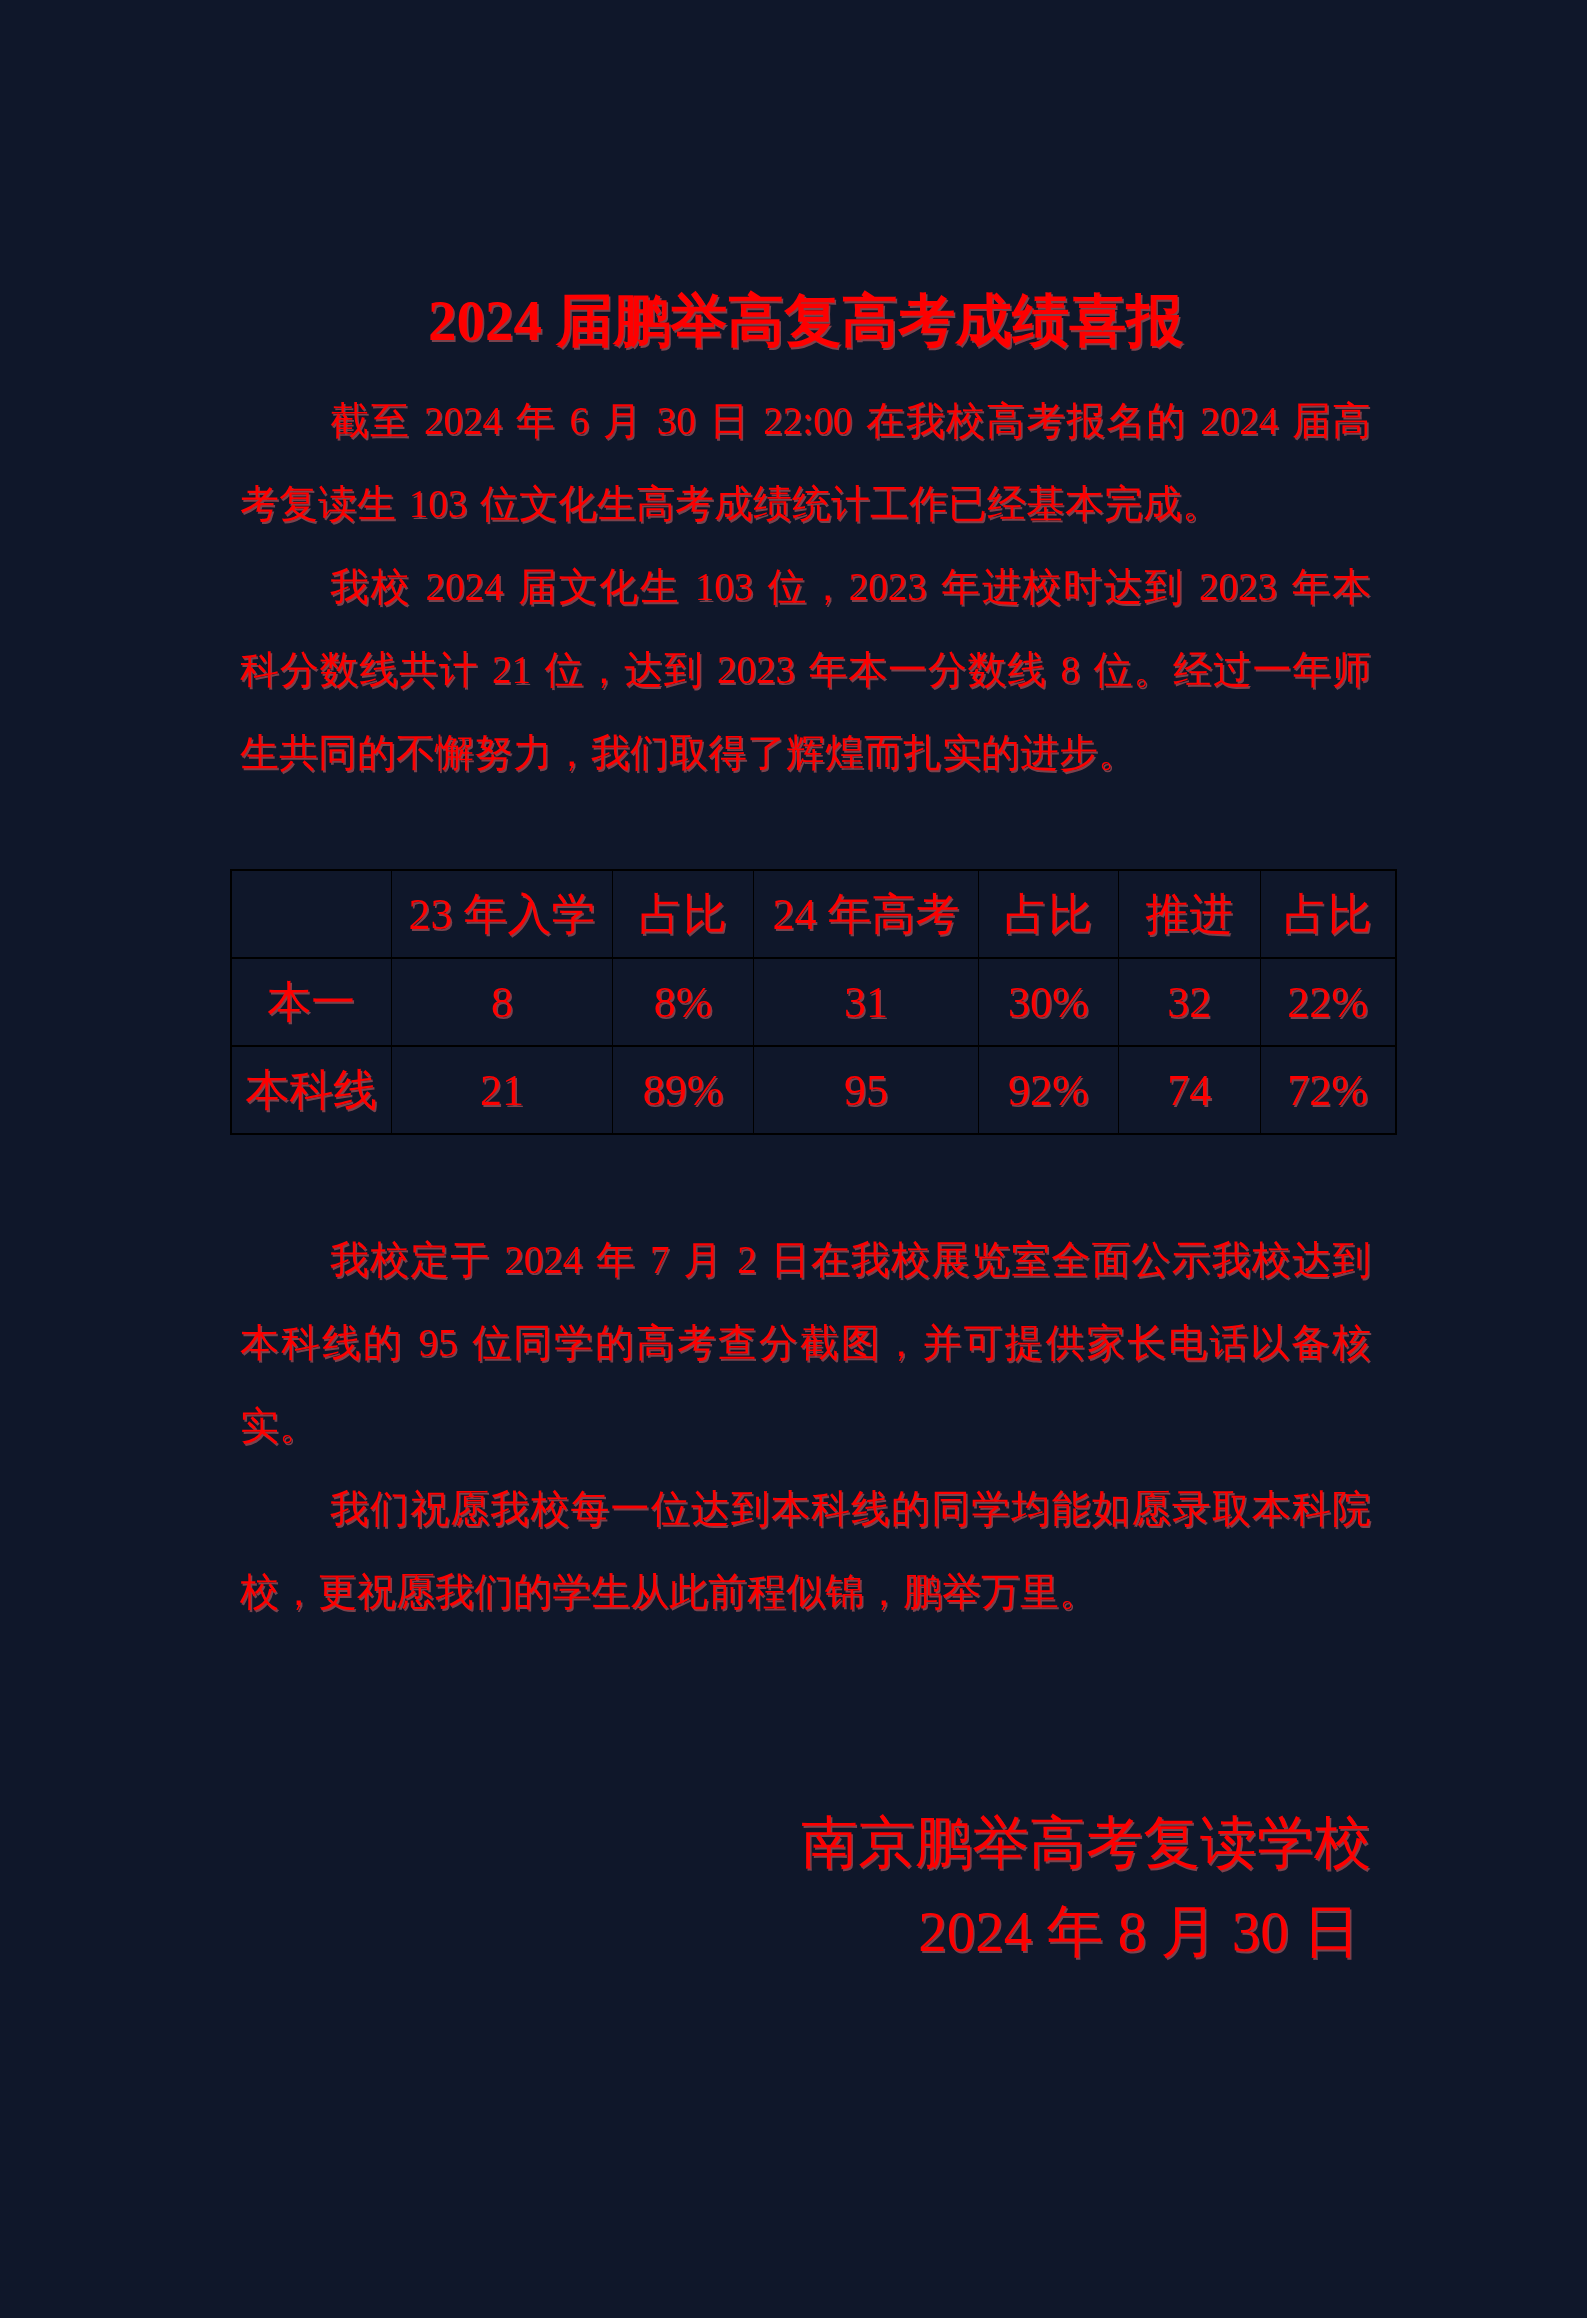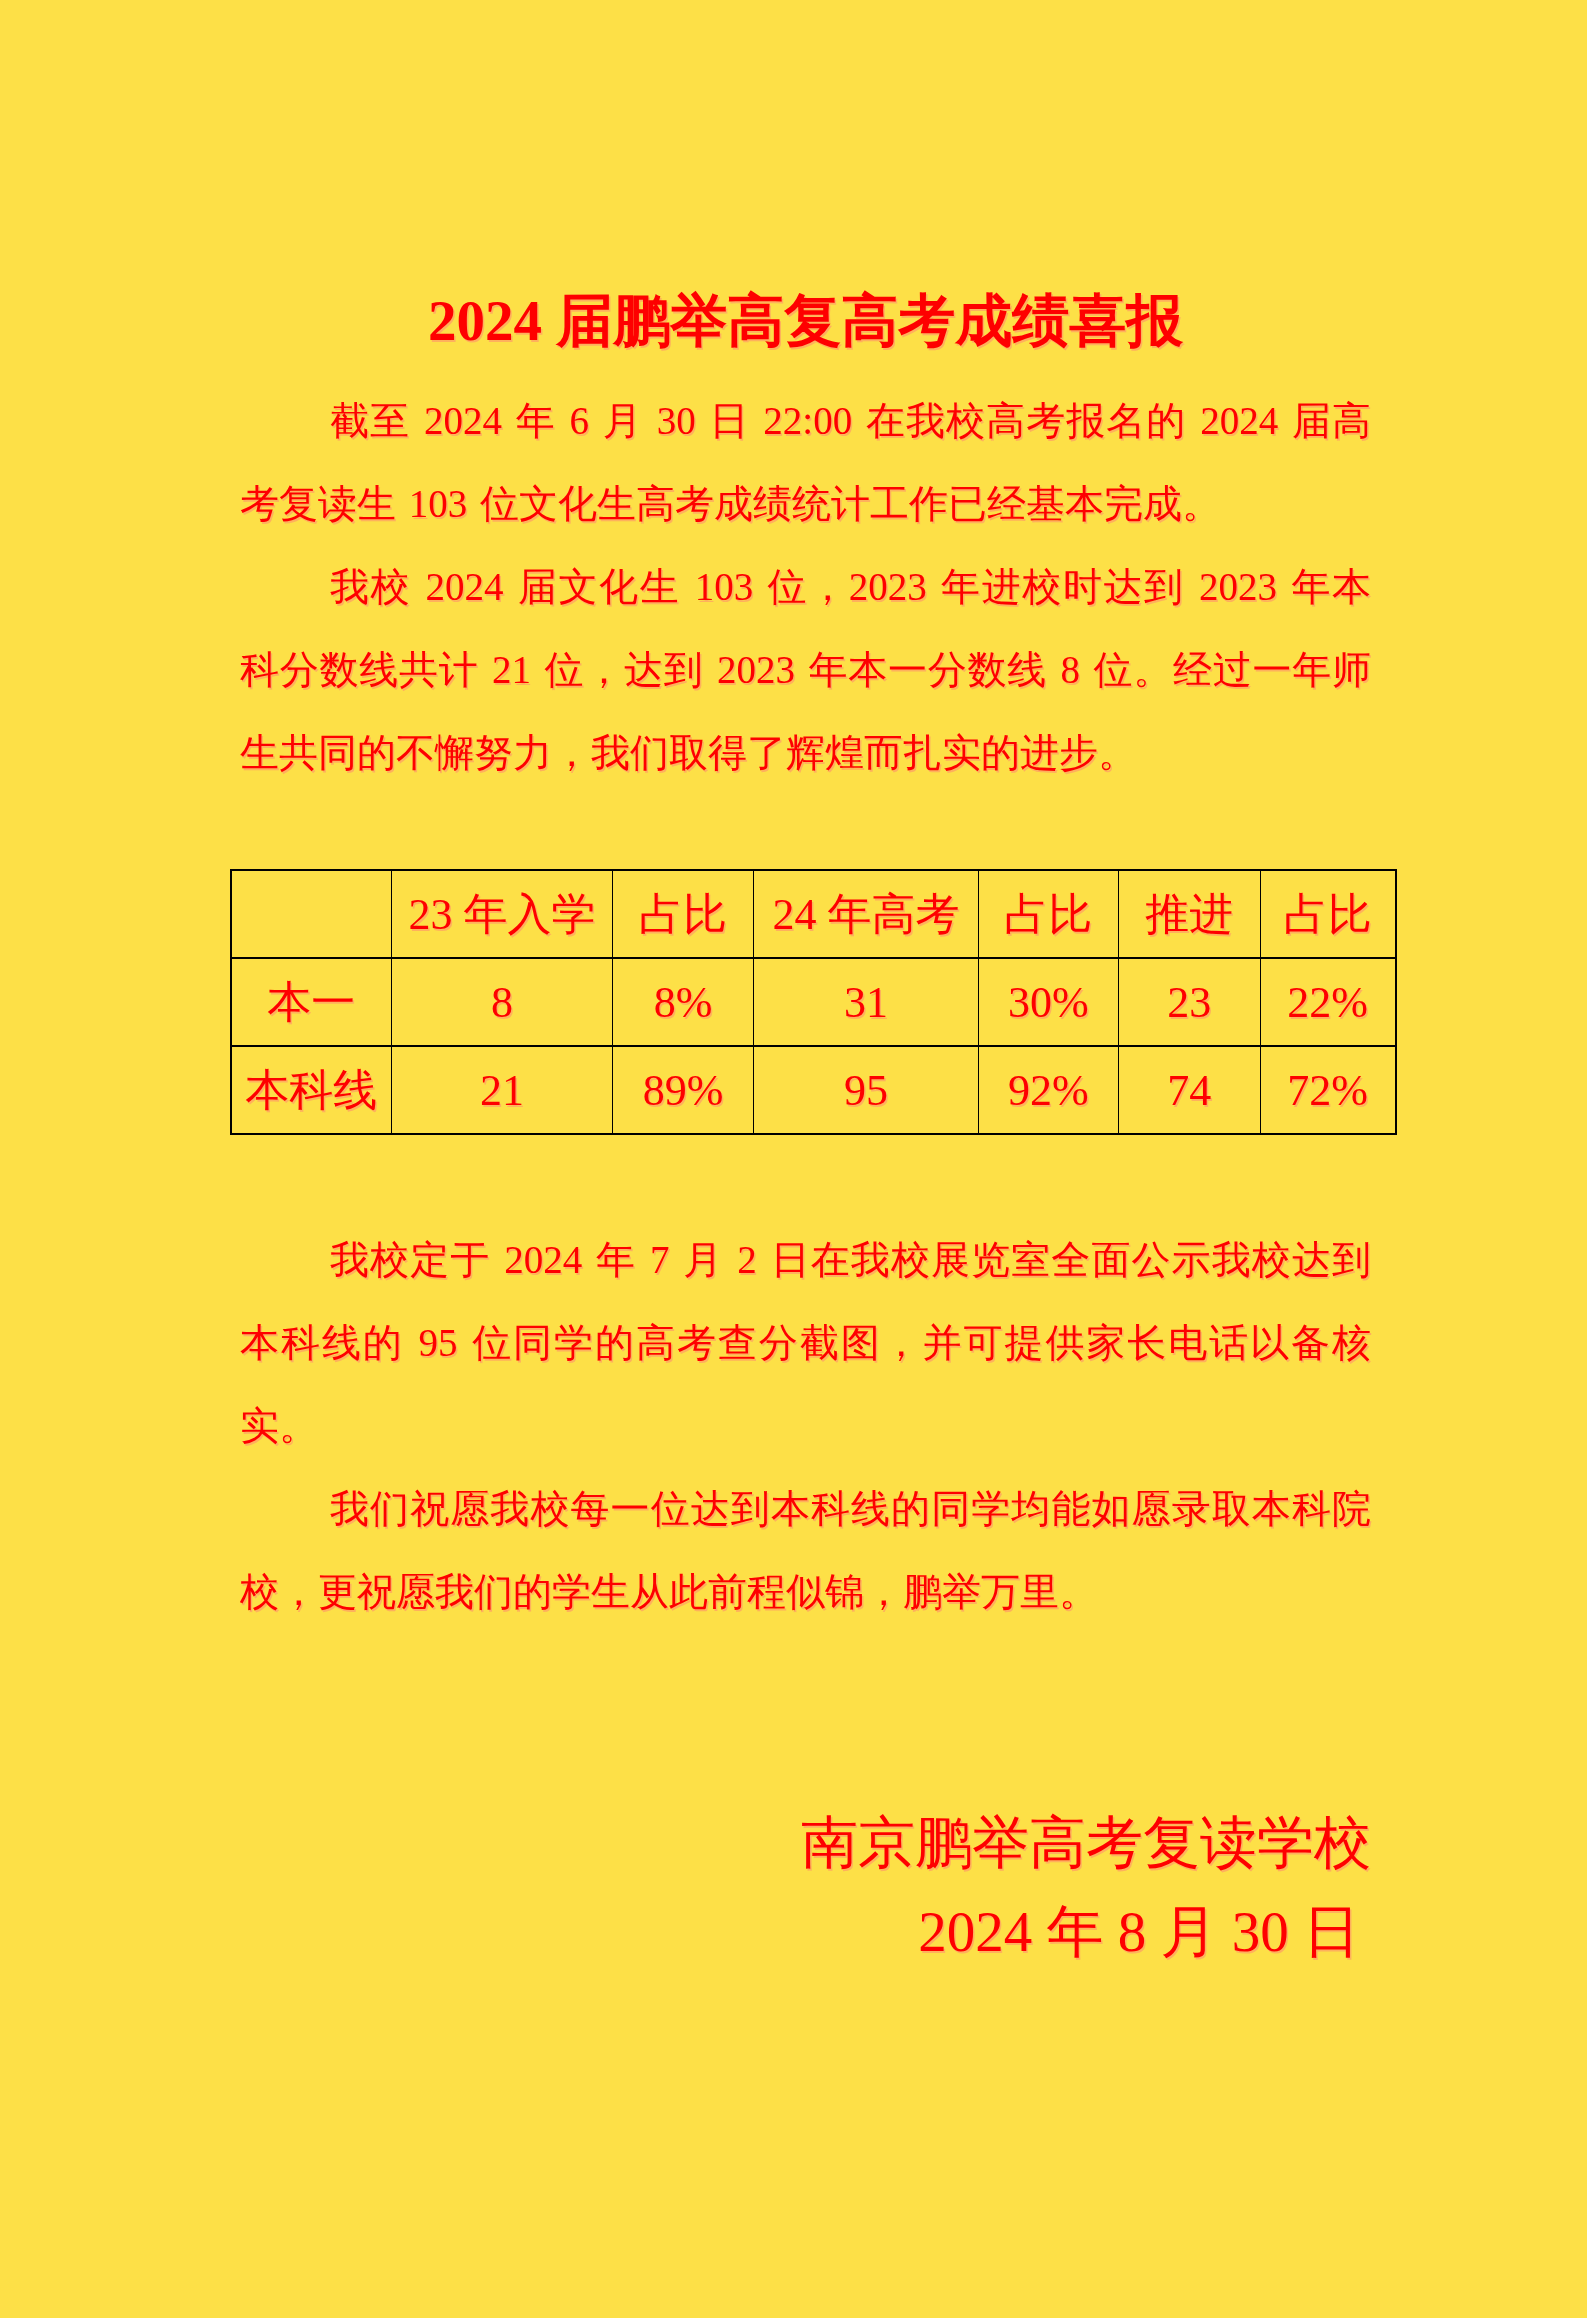--- a/index.html
+++ b/index.html
@@ -6,21 +6,21 @@
     margin: 0;
     padding: 0;
     background: #ffffff;
   }
   .page {
     position: relative;
     width: 1588px;
     height: 2319px;
     box-sizing: border-box;
     padding: 283px 217px 0 240px;
-    background: #fde047;
+    background: #0f172a;
     font-family: "Liberation Serif", "DejaVu Serif", serif;
     color: #fe0000;
     overflow: hidden;
   }
   .red-text {
     color: #fe0000;
     text-shadow: 1.5px 2px 0 rgba(255, 120, 120, 0.45);
   }
   .title {
     font-size: 57px;
@@ -111,21 +111,21 @@
         <th class="red-text">占比</th>
         <th class="red-text">推进</th>
         <th class="red-text">占比</th>
       </tr>
       <tr>
         <td class="red-text">本一</td>
         <td class="red-text">8</td>
         <td class="red-text">8%</td>
         <td class="red-text">31</td>
         <td class="red-text">30%</td>
-        <td class="red-text">23</td>
+        <td class="red-text">32</td>
         <td class="red-text">22%</td>
       </tr>
       <tr>
         <td class="red-text">本科线</td>
         <td class="red-text">21</td>
         <td class="red-text">89%</td>
         <td class="red-text">95</td>
         <td class="red-text">92%</td>
         <td class="red-text">74</td>
         <td class="red-text">72%</td>

